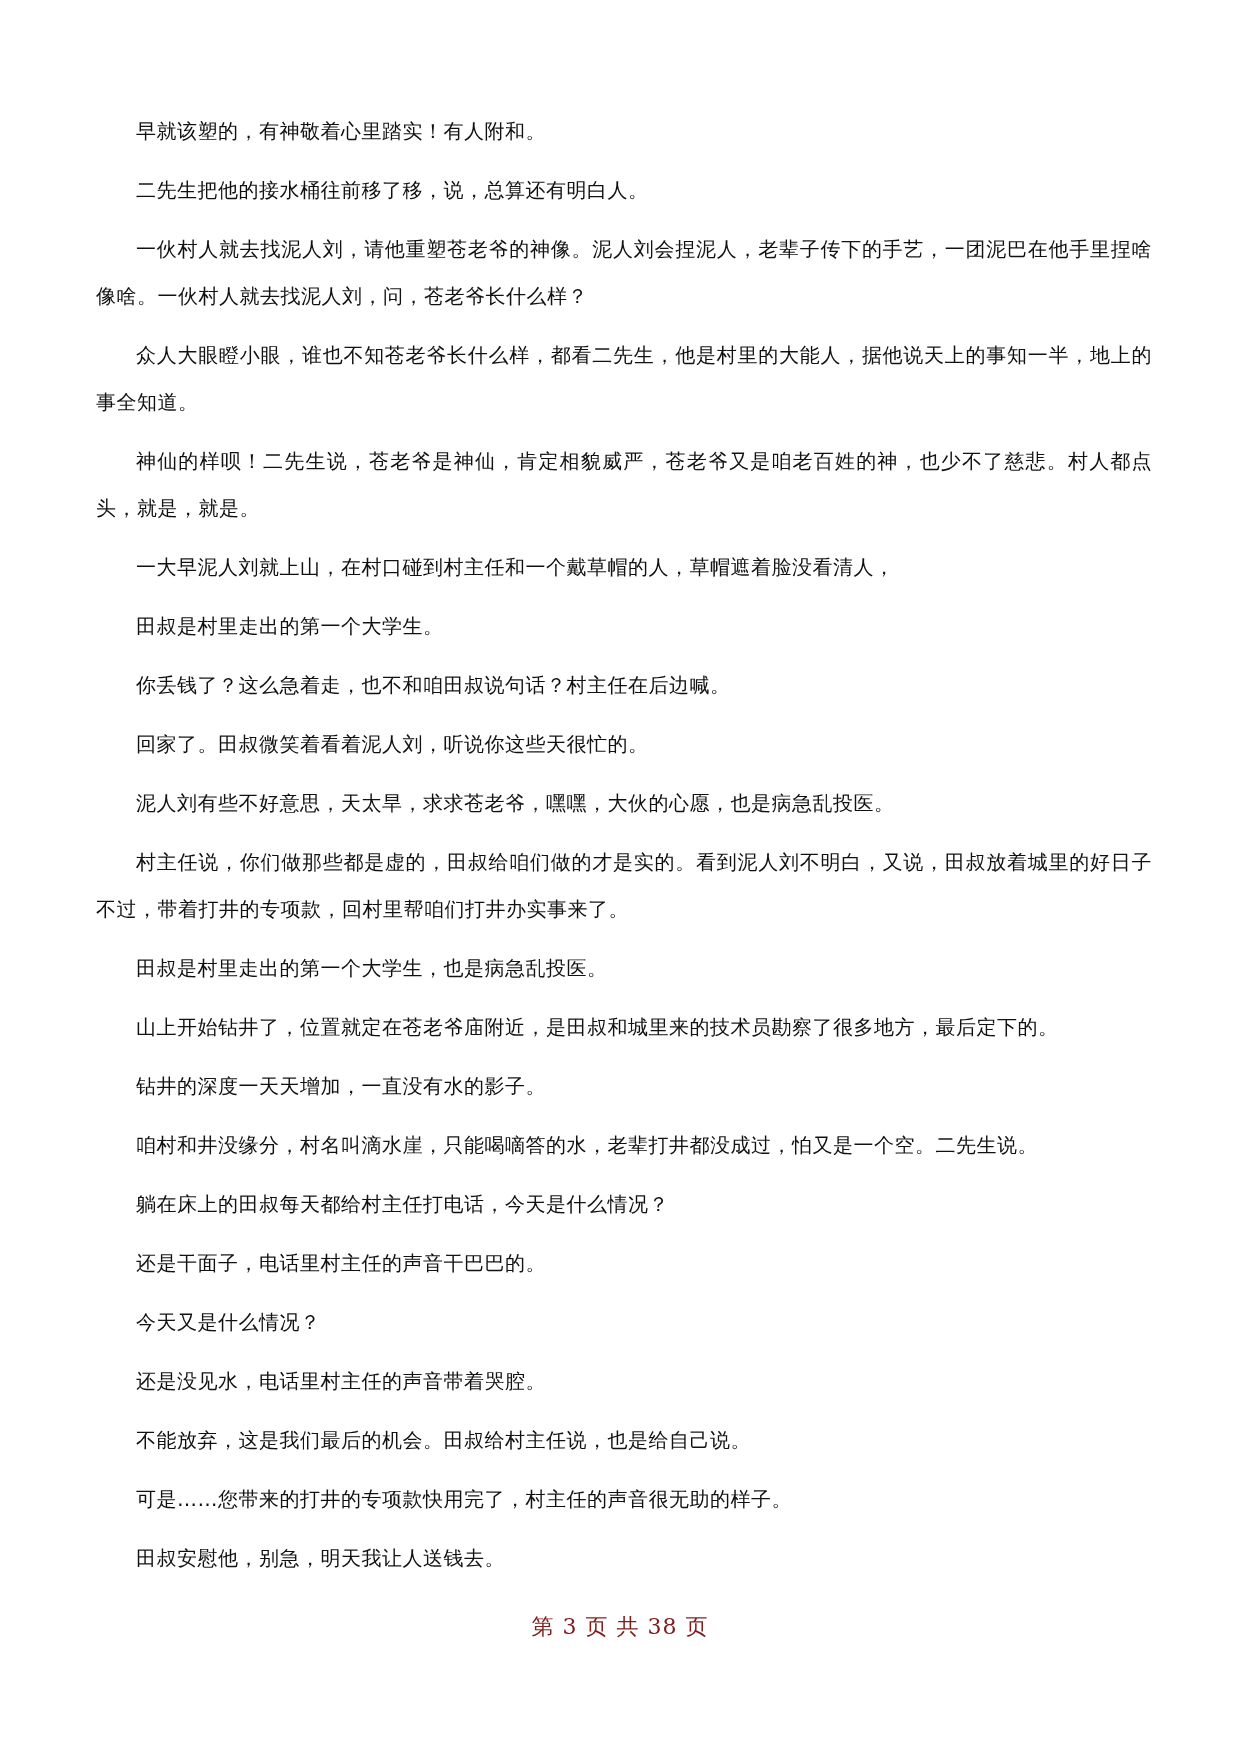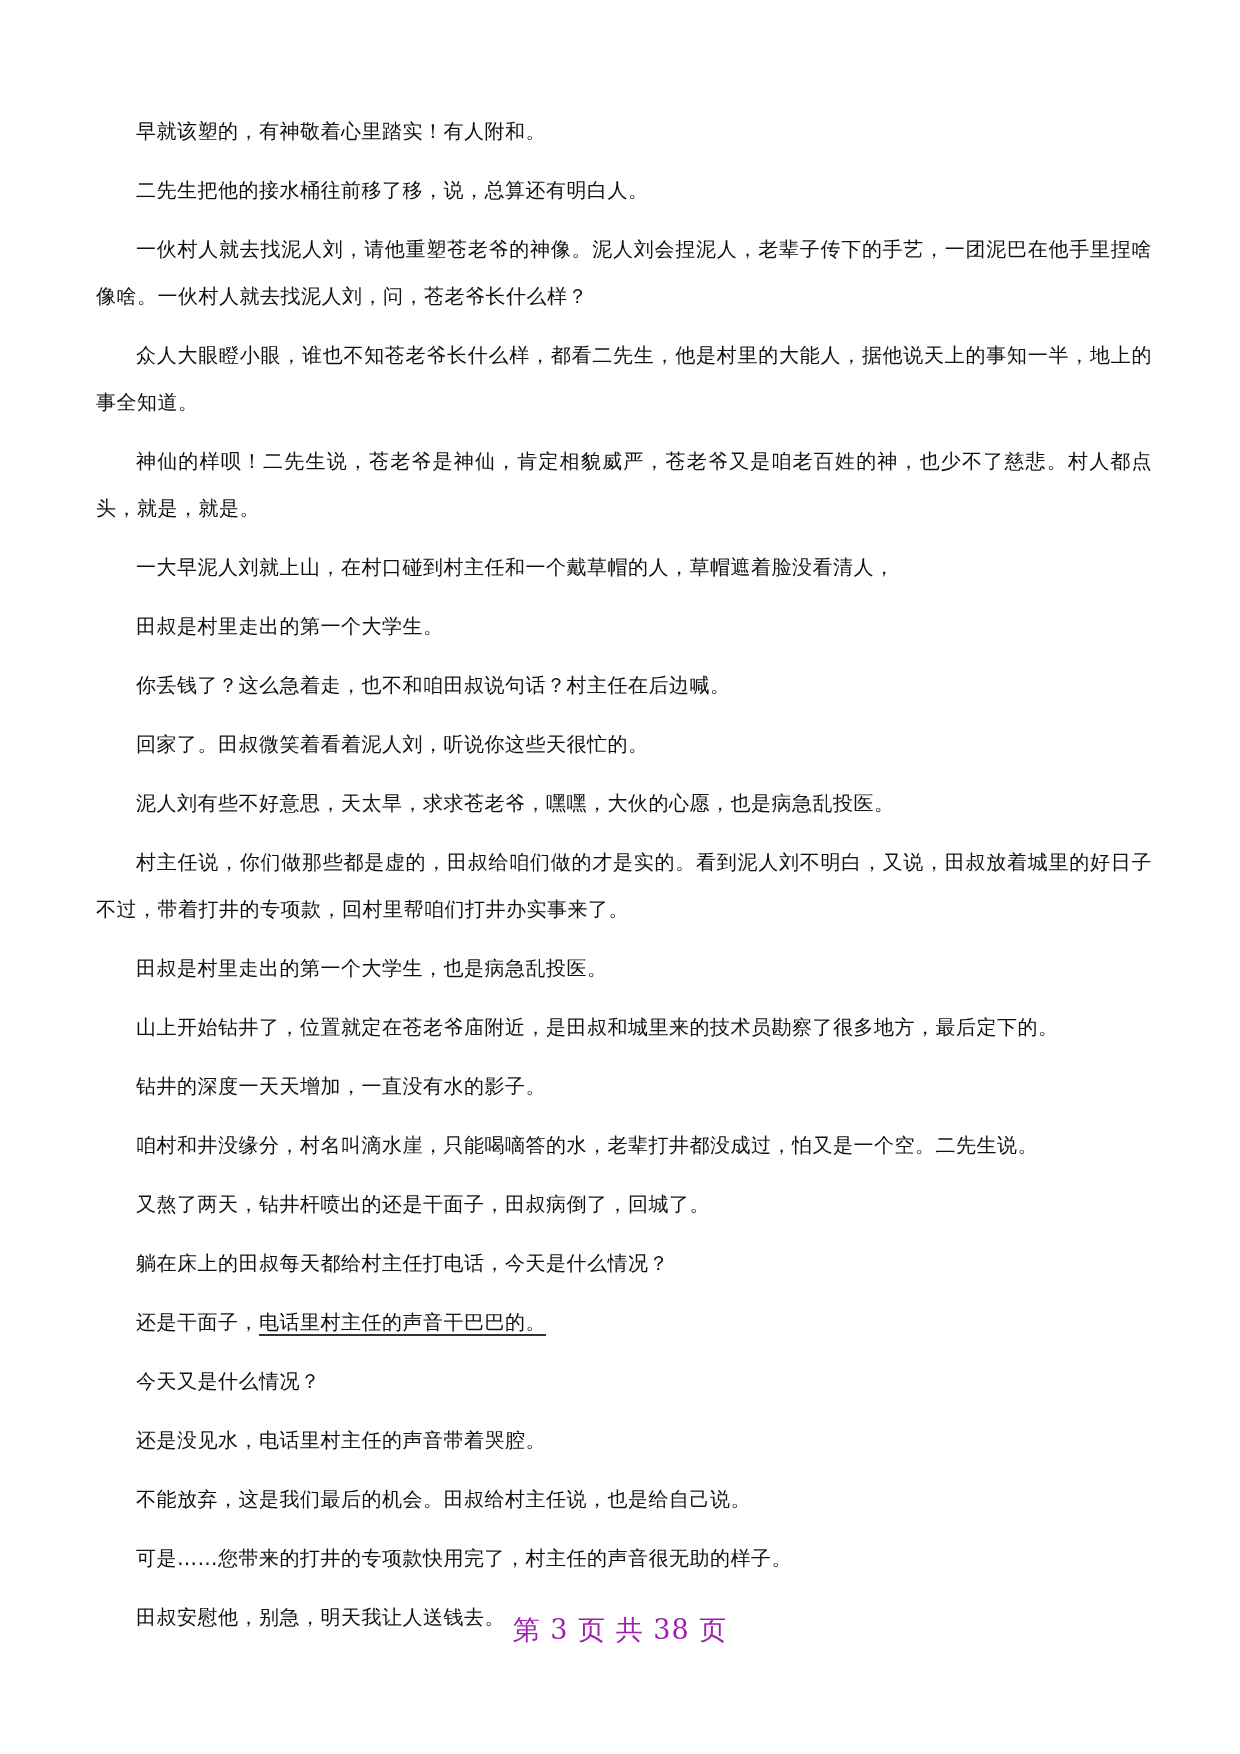--- a/index.html
+++ b/index.html
@@ -24,34 +24,33 @@
     .para {
       font-size: 20px;
       line-height: 47px;
       margin: 12px;
       text-indent: 40px;
       letter-spacing: 0.5px;
       text-align: justify;
       word-break: break-all;
     }
     .u {
-      text-decoration: underline;
       text-decoration-thickness: 2px;
       text-underline-offset: 5px;
       text-decoration-color: #333333;
     }
     .footer {
       position: absolute;
       left: 0;
       width: 1240px;
       top: 1612px;
       text-align: center;
       font-family: "DejaVu Serif", "Liberation Serif", serif;
-      font-size: 27px;
-      color: #a21caf;
+      font-size: 22px;
+      color: #7f1d1d;
       letter-spacing: 1px;
     }
   </style>
 </head>
 <body>
 
 <div class="page">
   <p class="para">早就该塑的，有神敬着心里踏实！有人附和。</p>
   <p class="para">二先生把他的接水桶往前移了移，说，总算还有明白人。</p>
   <p class="para">一伙村人就去找泥人刘，请他重塑苍老爷的神像。泥人刘会捏泥人，老辈子传下的手艺，一团泥巴在他手里捏啥像啥。一伙村人就去找泥人刘，问，苍老爷长什么样？</p>
@@ -60,21 +59,20 @@
   <p class="para">一大早泥人刘就上山，在村口碰到村主任和一个戴草帽的人，草帽遮着脸没看清人，</p>
   <p class="para">田叔是村里走出的第一个大学生。</p>
   <p class="para">你丢钱了？这么急着走，也不和咱田叔说句话？村主任在后边喊。</p>
   <p class="para">回家了。田叔微笑着看着泥人刘，听说你这些天很忙的。</p>
   <p class="para">泥人刘有些不好意思，天太旱，求求苍老爷，嘿嘿，大伙的心愿，也是病急乱投医。</p>
   <p class="para">村主任说，你们做那些都是虚的，田叔给咱们做的才是实的。看到泥人刘不明白，又说，田叔放着城里的好日子不过，带着打井的专项款，回村里帮咱们打井办实事来了。</p>
   <p class="para">田叔是村里走出的第一个大学生，也是病急乱投医。</p>
   <p class="para">山上开始钻井了，位置就定在苍老爷庙附近，是田叔和城里来的技术员勘察了很多地方，最后定下的。</p>
   <p class="para">钻井的深度一天天增加，一直没有水的影子。</p>
   <p class="para">咱村和井没缘分，村名叫滴水崖，只能喝嘀答的水，老辈打井都没成过，怕又是一个空。二先生说。</p>
-  <p class="para">又熬了两天，钻井杆喷出的还是干面子，田叔病倒了，回城了。</p>
   <p class="para">躺在床上的田叔每天都给村主任打电话，今天是什么情况？</p>
   <p class="para"><span>还是干面子，</span><span class="u">电话里村主任的声音干巴巴的。</span></p>
   <p class="para">今天又是什么情况？</p>
   <p class="para">还是没见水，电话里村主任的声音带着哭腔。</p>
   <p class="para">不能放弃，这是我们最后的机会。田叔给村主任说，也是给自己说。</p>
   <p class="para">可是……您带来的打井的专项款快用完了，村主任的声音很无助的样子。</p>
   <p class="para">田叔安慰他，别急，明天我让人送钱去。</p>
 </div>
 
 <div class="footer">第 3 页 共 38 页</div>

